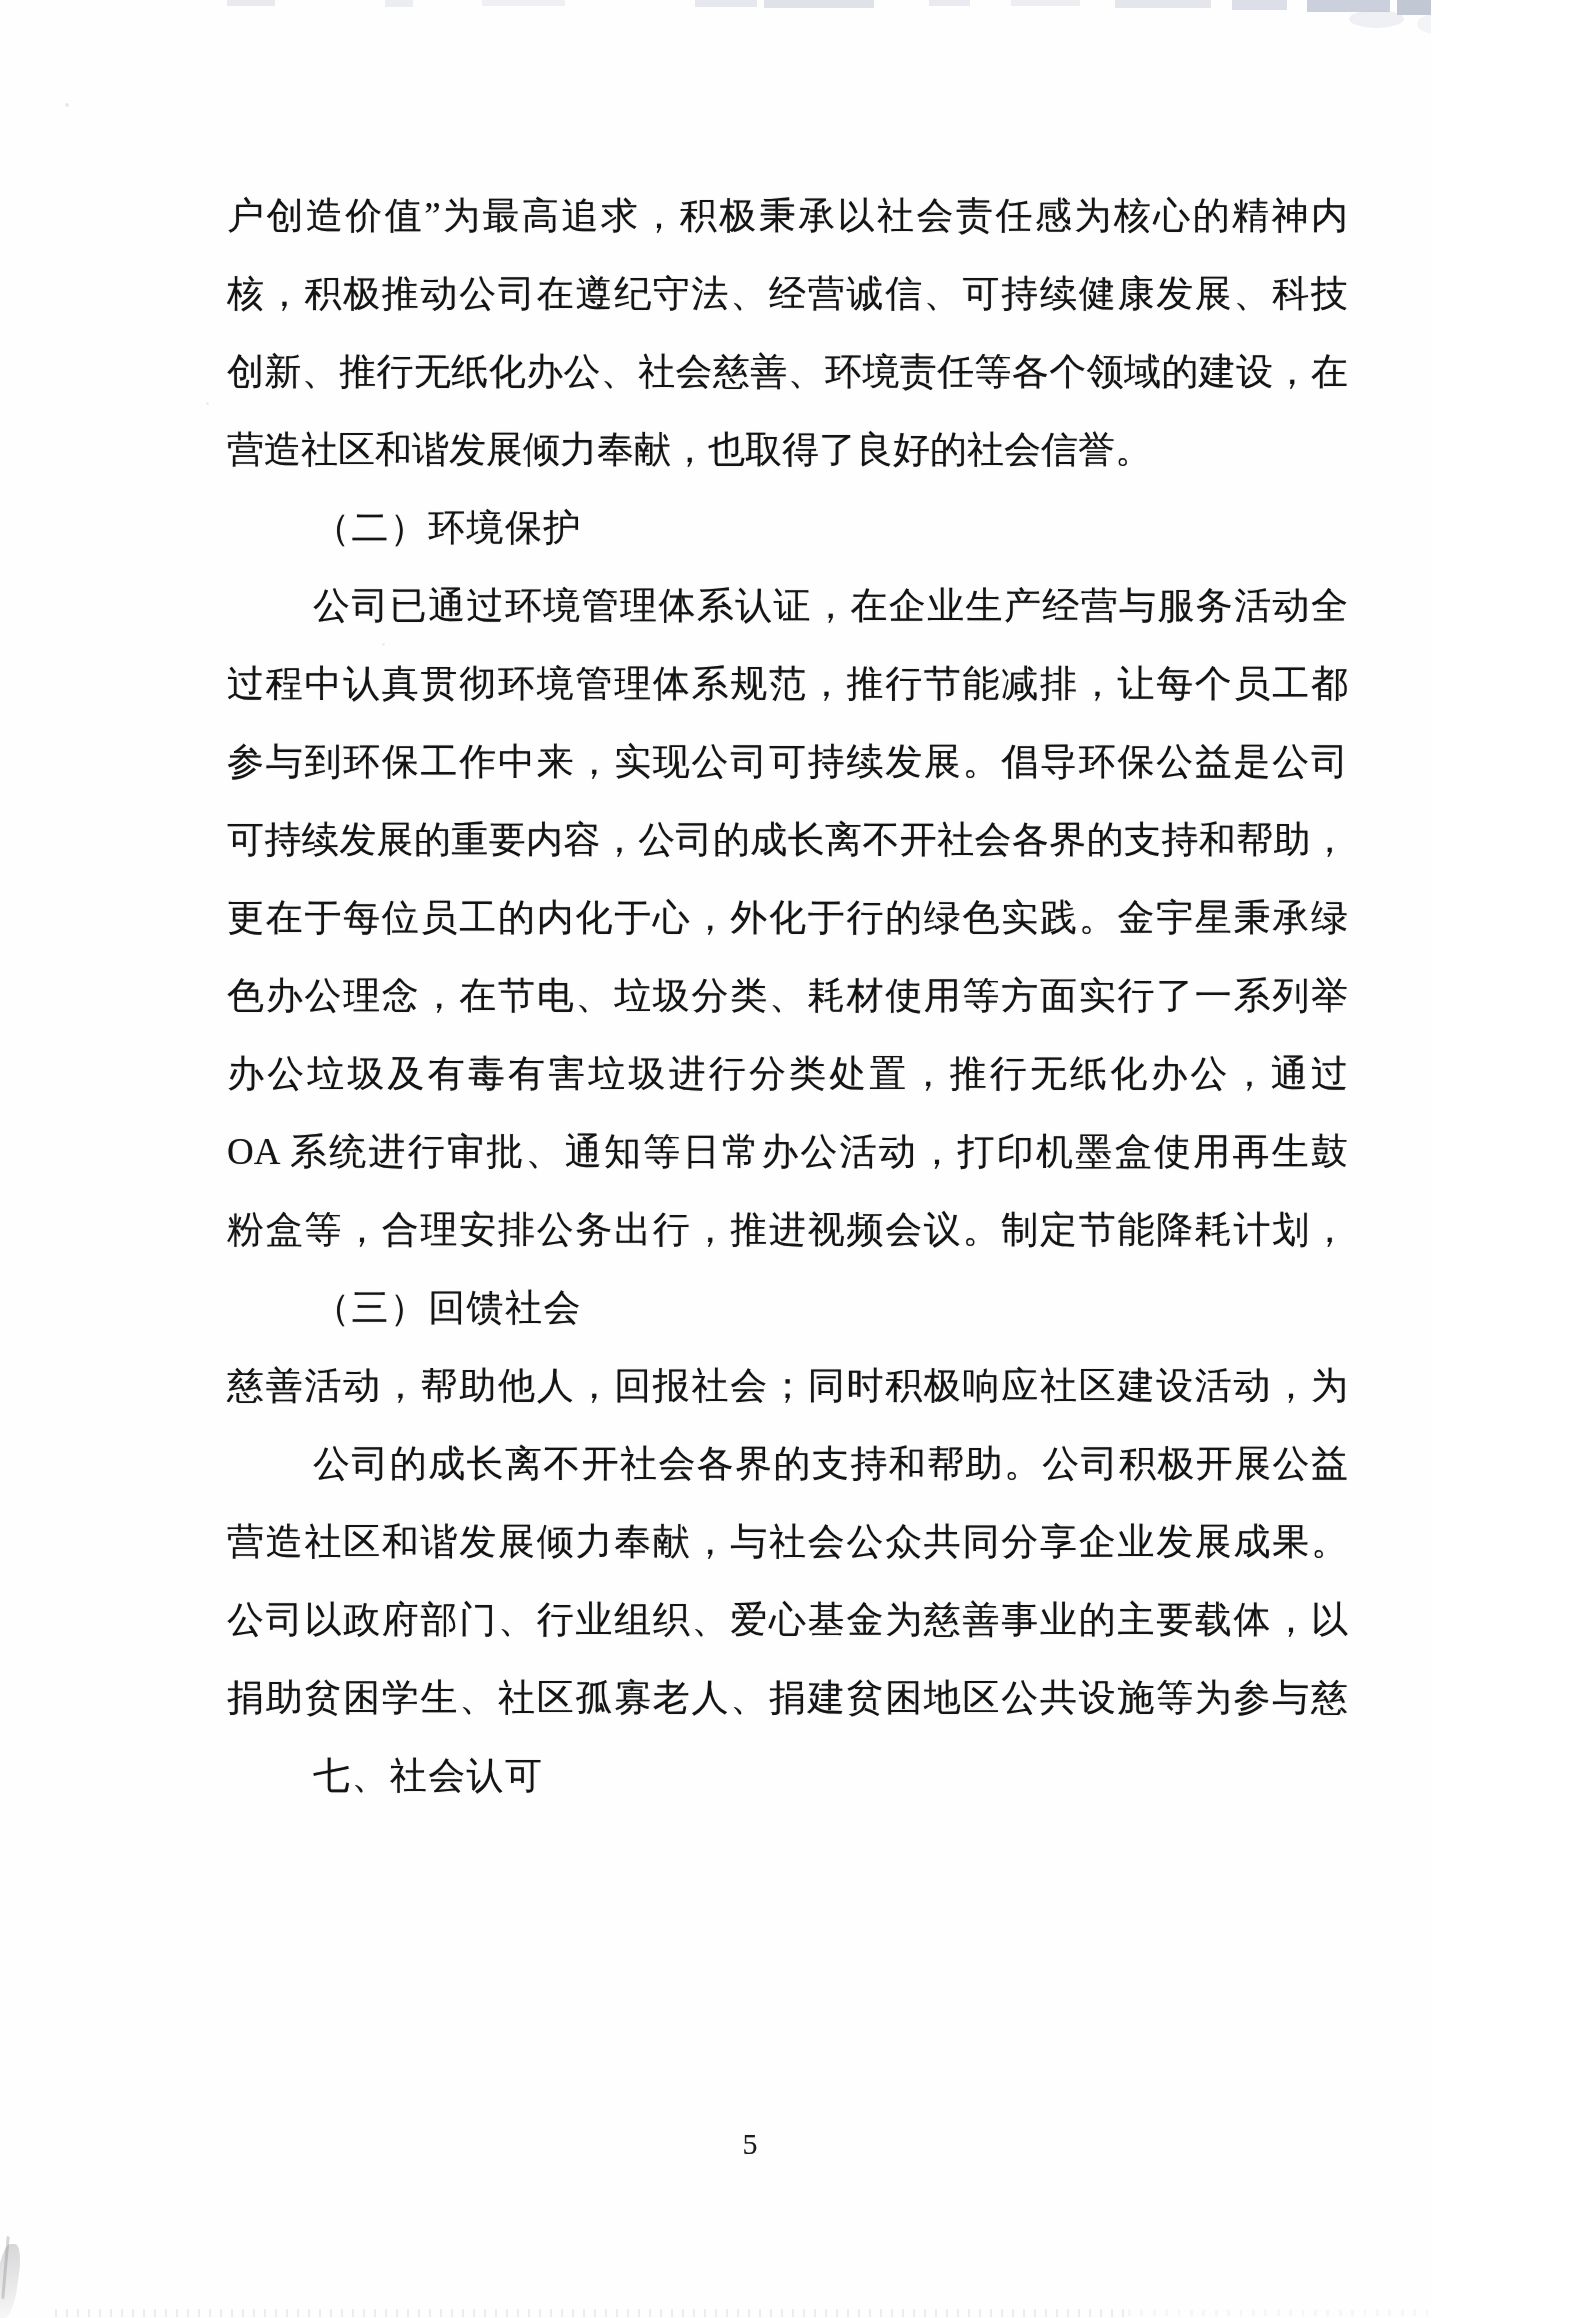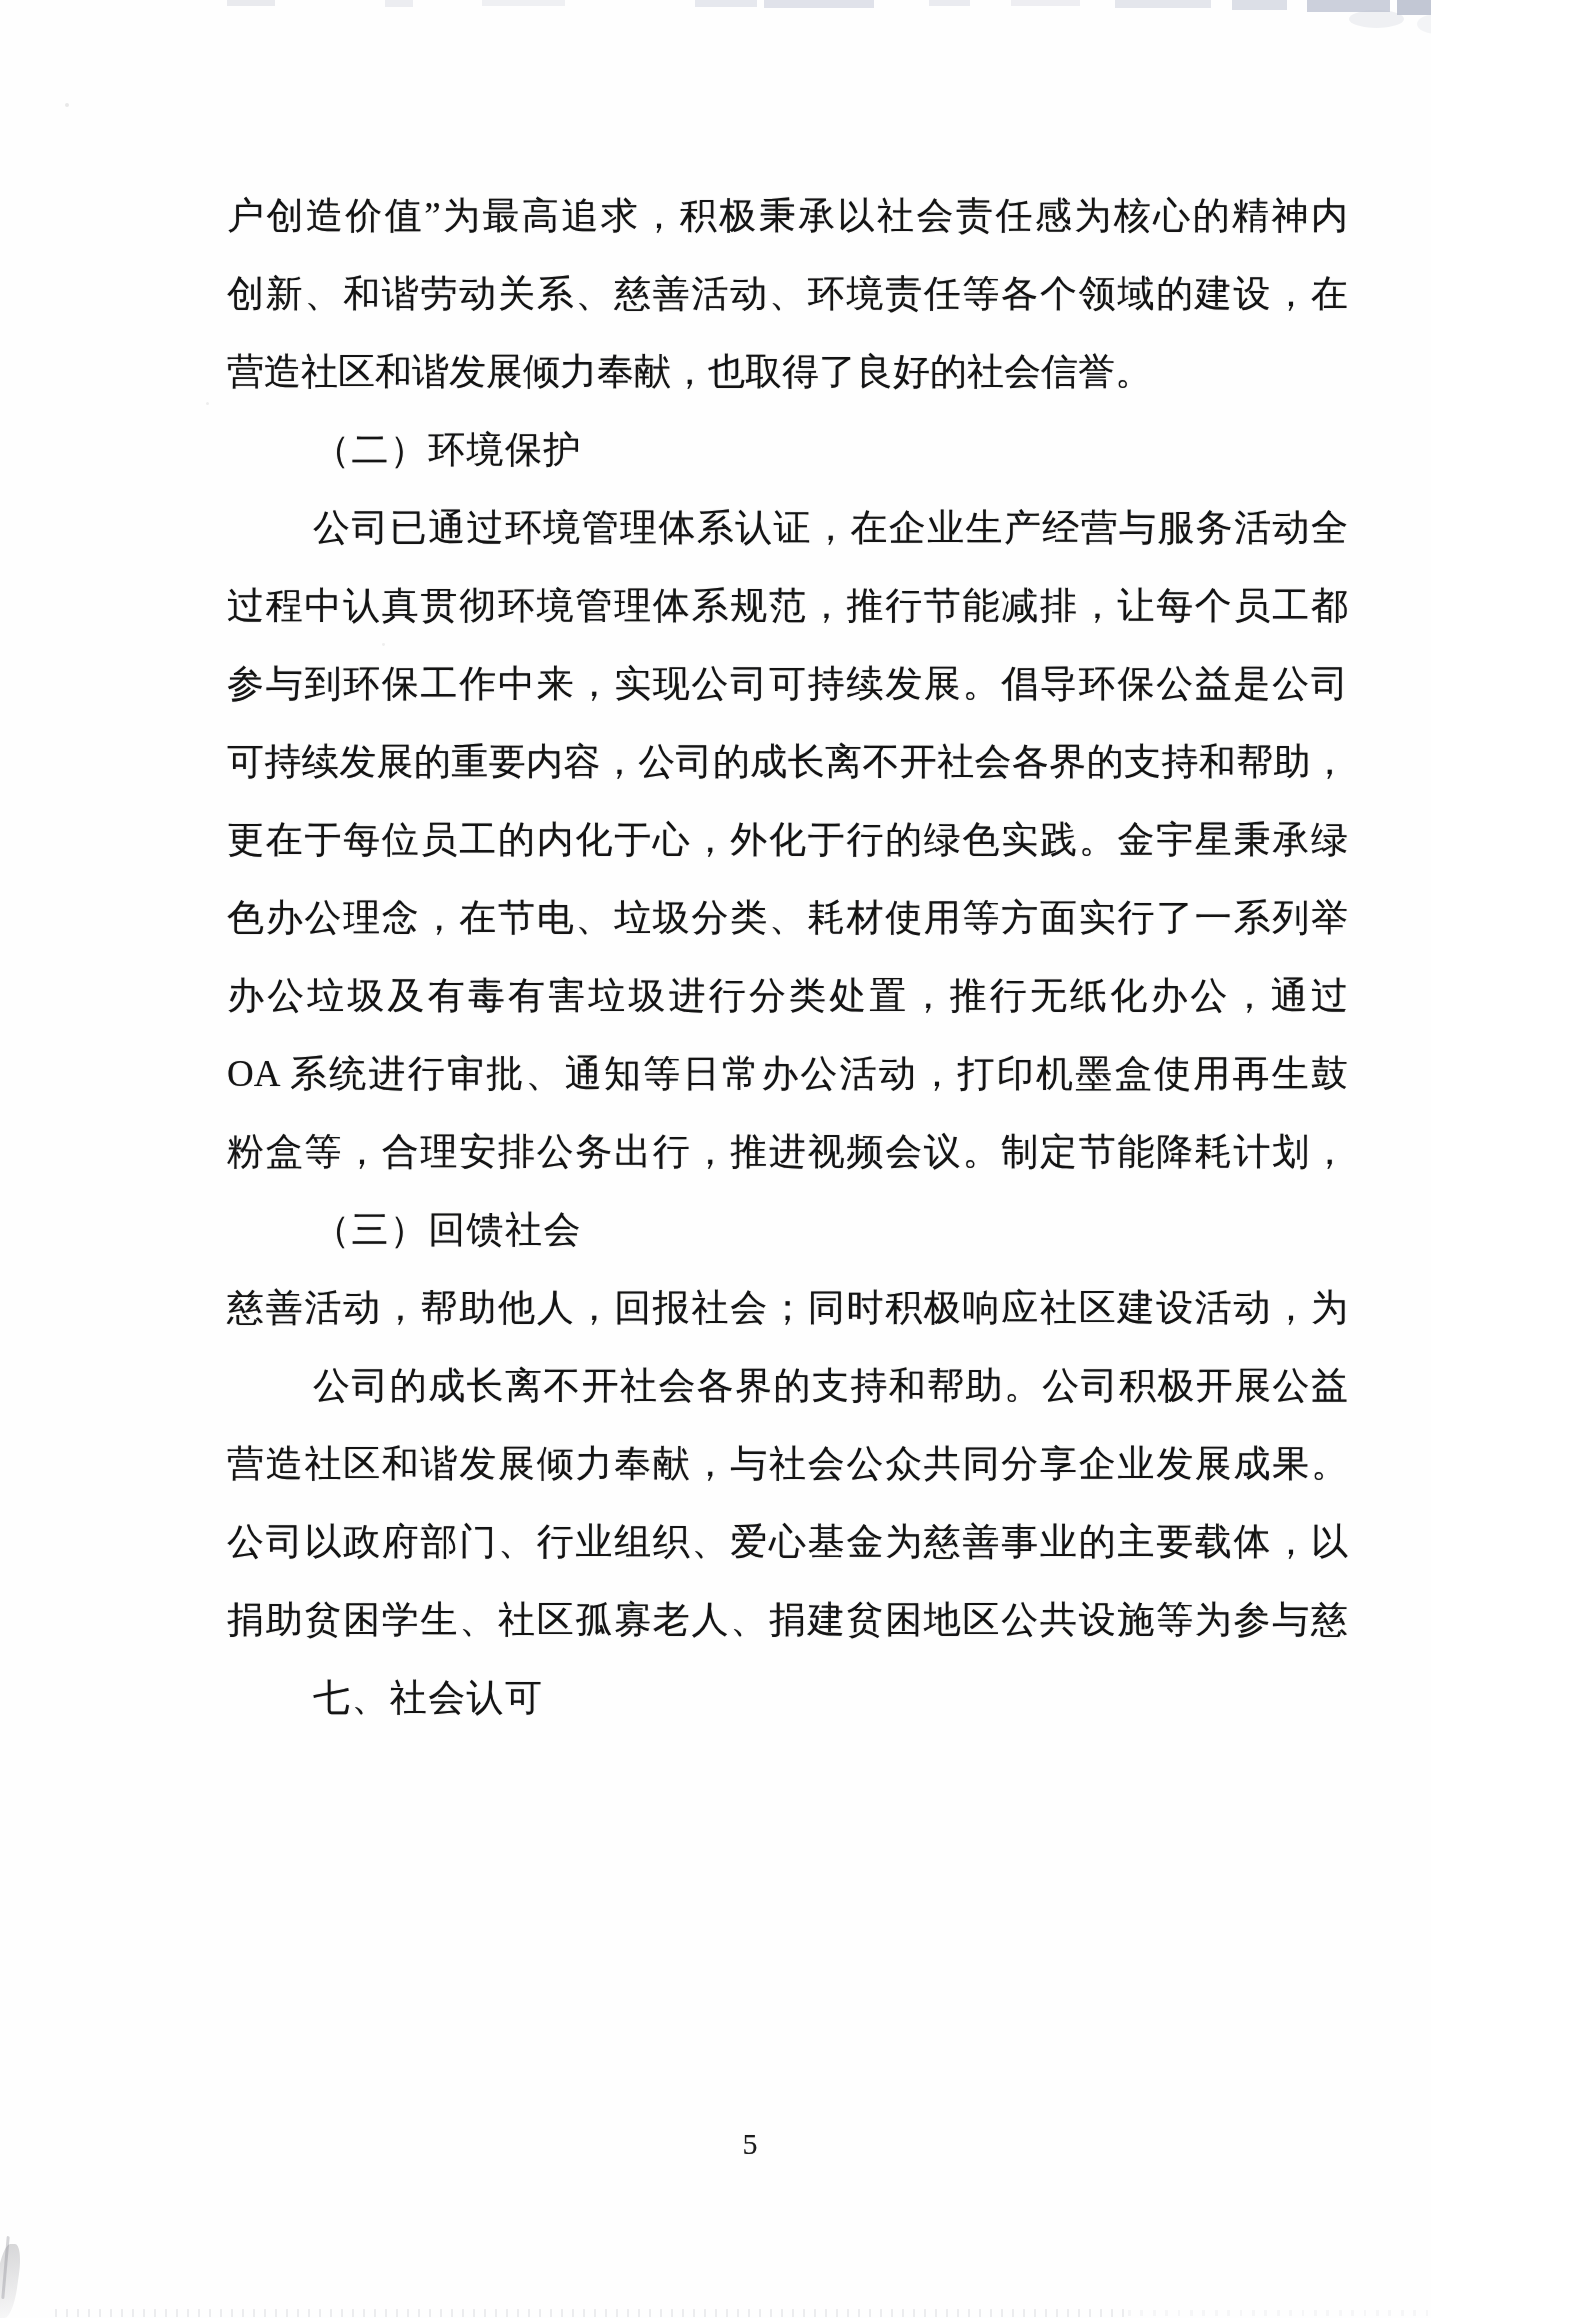--- a/index.html
+++ b/index.html
@@ -90,21 +90,22 @@
     <span class="artifact" style="left:1521px;top:0;width:41px;height:6.9px;background:#ccd0dc;opacity:.45;"></span>
     <span class="artifact" style="left:1349px;top:9.6px;width:55px;height:18px;background:#b9bfce;opacity:.22;border-radius:50%;"></span>
     <span class="artifact" style="left:1417px;top:13.8px;width:41px;height:20.6px;background:#c2c7d4;opacity:.18;border-radius:50%;"></span>
     <span class="artifact" style="left:65px;top:103px;width:4.1px;height:4.1px;background:#c9c9c9;opacity:.4;border-radius:50%;"></span>
     <span class="artifact" style="left:206px;top:402px;width:3.4px;height:3.4px;background:#cfcfcf;opacity:.35;border-radius:50%;"></span>
     <span class="artifact" style="left:382px;top:643px;width:2.8px;height:2.8px;background:#d2d2d2;opacity:.35;border-radius:50%;"></span>
   </div>
 
   <div class="textblock">
     <div class="line j">户创造价值”为最高追求，积极秉承以社会责任感为核心的精神内</div>
-    <div class="line j">创新、和谐劳动关系、慈善活动、环境责任等各个领域的建设，在</div>
+    <div class="line j">核，积极推动公司在遵纪守法、经营诚信、可持续健康发展、科技</div>
+    <div class="line j">创新、推行无纸化办公、社会慈善、环境责任等各个领域的建设，在</div>
     <div class="line">营造社区和谐发展倾力奉献，也取得了良好的社会信誉。</div>
     <div class="line h ind">（二）环境保护</div>
     <div class="line j ind">公司已通过环境管理体系认证，在企业生产经营与服务活动全</div>
     <div class="line j">过程中认真贯彻环境管理体系规范，推行节能减排，让每个员工都</div>
     <div class="line j">参与到环保工作中来，实现公司可持续发展。倡导环保公益是公司</div>
     <div class="line j">可持续发展的重要内容，公司的成长离不开社会各界的支持和帮助，</div>
     <div class="line j">更在于每位员工的内化于心，外化于行的绿色实践。金宇星秉承绿</div>
     <div class="line j">色办公理念，在节电、垃圾分类、耗材使用等方面实行了一系列举</div>
     <div class="line j">办公垃圾及有毒有害垃圾进行分类处置，推行无纸化办公，通过</div>
     <div class="line j">OA 系统进行审批、通知等日常办公活动，打印机墨盒使用再生鼓</div>

